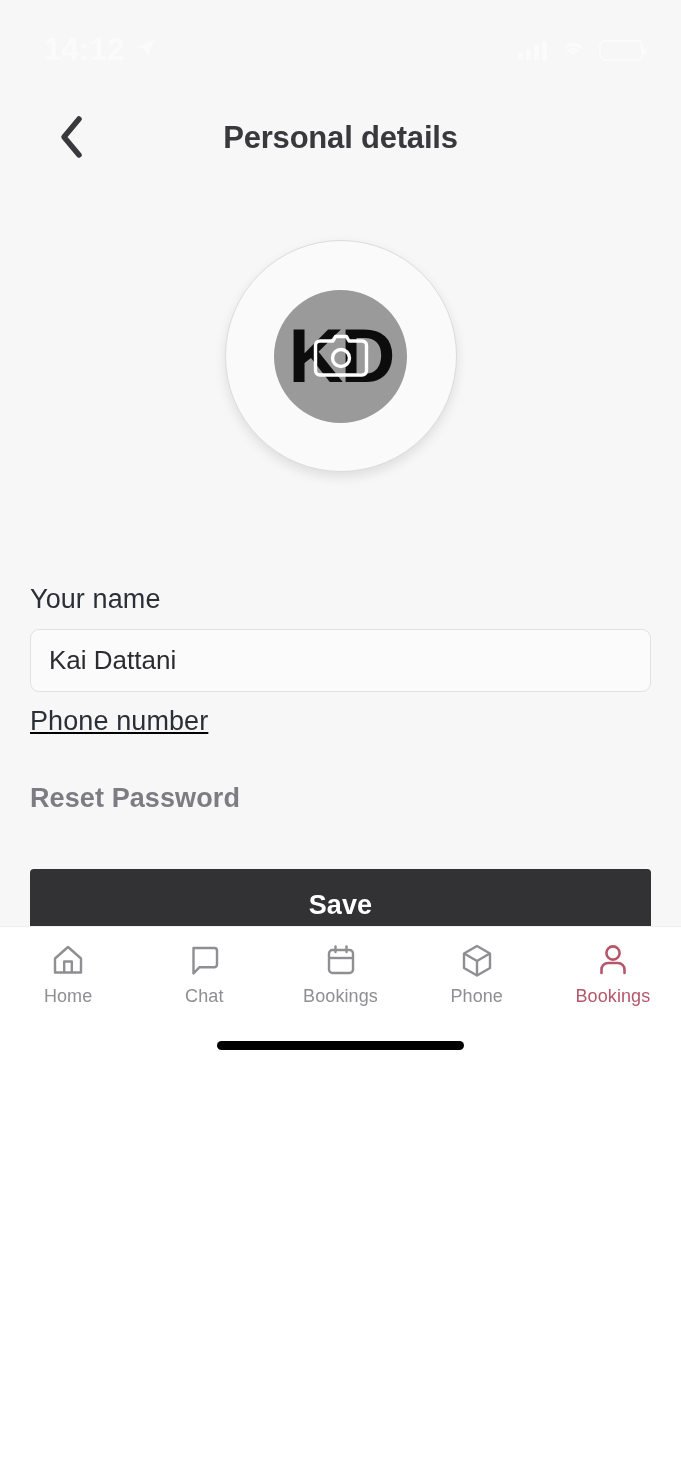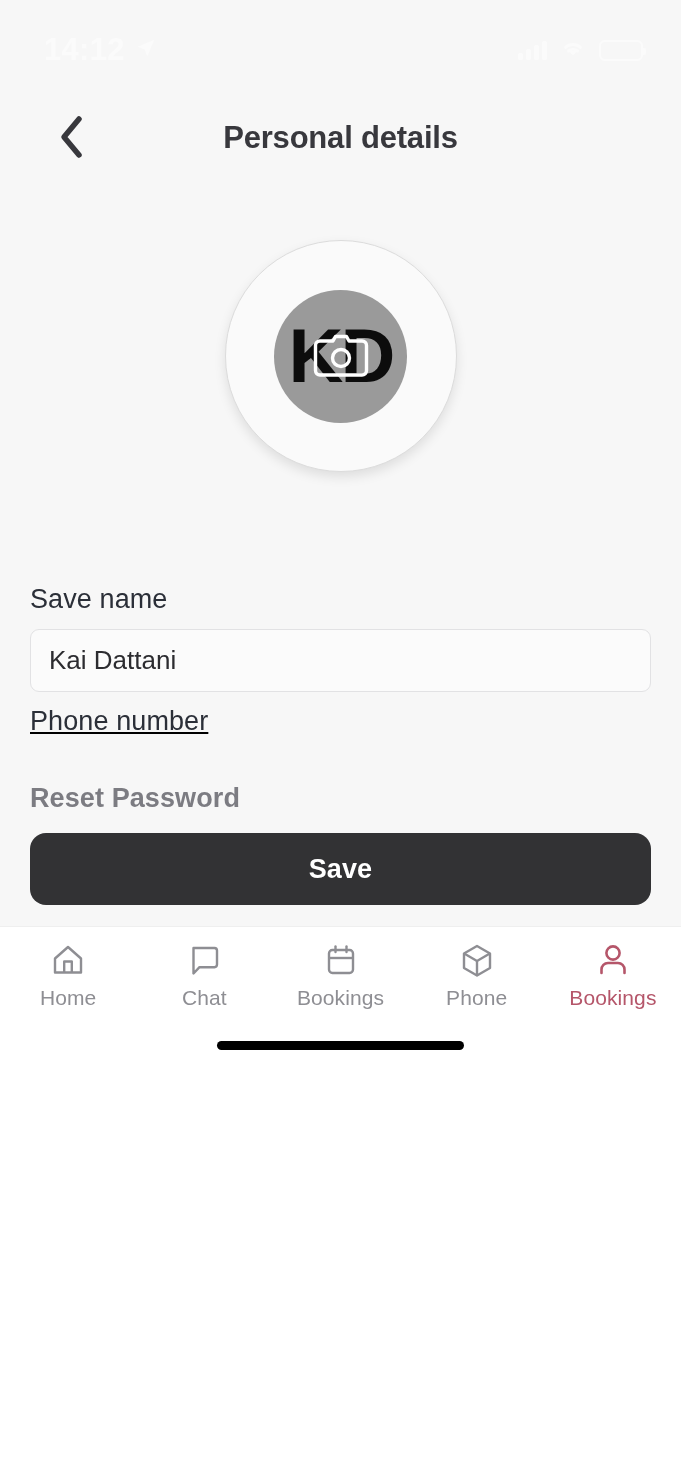--- a/index.html
+++ b/index.html
@@ -232,25 +232,25 @@
     border: none;
     cursor: pointer;
     font-family: "Liberation Sans", sans-serif;
     letter-spacing: 0.1px;
   }
 
   .save-btn {
     display: block;
     width: 100%;
     height: 72px;
-    margin-top: 19px;
+    margin-top: 55px;
     background: #323234;
     color: #ffffff;
     border: none;
-    border-radius: 16px;
+    border-radius: 4px;
     font-family: "Liberation Sans", sans-serif;
     font-size: 27px;
     font-weight: bold;
     cursor: pointer;
     letter-spacing: 0.1px;
   }
 
   .spacer { flex: 1 1 auto; }
 
   
@@ -277,21 +277,21 @@
 
   .tab-icon {
     height: 38px;
     display: flex;
     align-items: center;
     justify-content: center;
   }
 
   .tab-label {
     font-family: "Liberation Sans", sans-serif;
-    font-size: 21px;
+    font-size: 18px;
     color: #8e8e93;
     letter-spacing: 0.1px;
   }
 
   .tab.active .tab-label { color: #b5566a; }
 
   
   .home-area {
     flex: 0 0 42px;
     background: #ffffff;
@@ -364,21 +364,21 @@
               <circle cx="28" cy="25" r="8.5" fill="none" stroke="#ffffff" stroke-width="3.4"></circle>
             </svg>
           </span>
         </div>
       </div>
     </div>
 
     <div class="form">
 
       <div class="field-group">
-        <div class="field-label">Save name</div>
+        <div class="field-label">Your name</div>
         <input class="text-input" type="text" value="Kai Dattani" style="">
       </div>
 
       <div class="field-group">
         <div class="field-label">Phone number</div>
       </div>
 
       <button class="reset-link">Reset Password</button>
 
       <button class="save-btn">Save</button>

